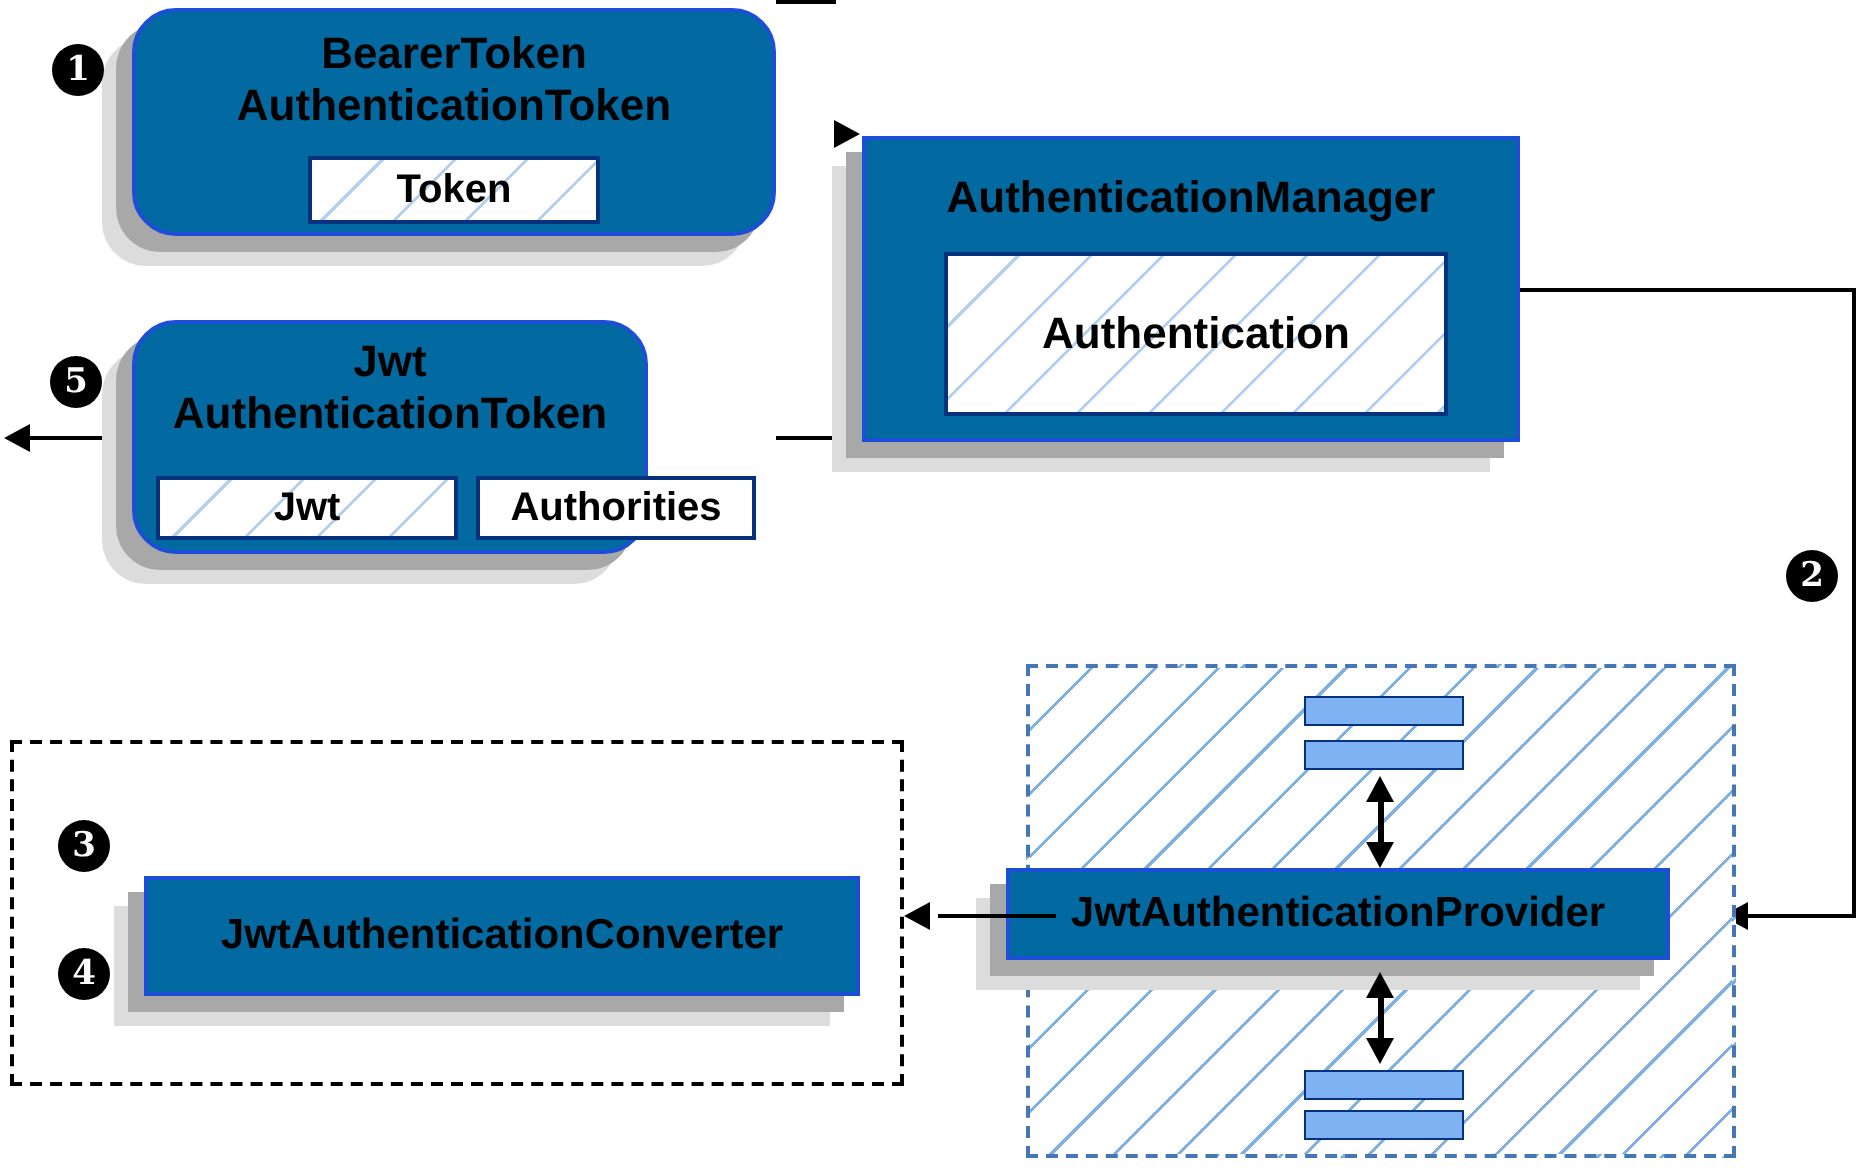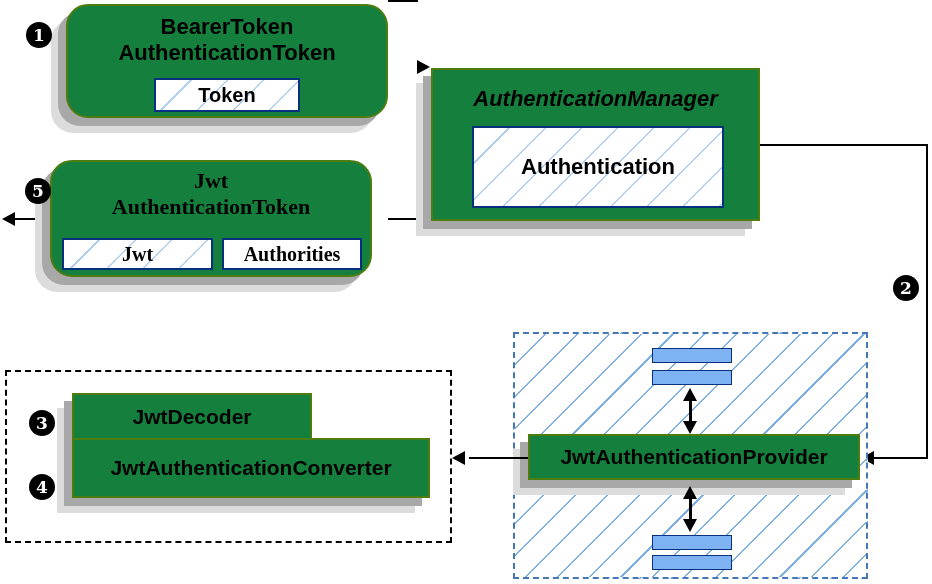--- a/index.html
+++ b/index.html
@@ -2,21 +2,21 @@
 <html><head>
 <meta charset="utf-8">
 <style>
   html,body{margin:0;padding:0;background:#fff;}
   #canvas{
     position:relative;width:932px;height:584px;background:#ffffff;overflow:hidden;
     font-family:"Liberation Sans",sans-serif;color:#000;
   }
   .box{
     position:absolute;box-sizing:border-box;
-    background:#15803d;border:2px solid #4d7c0f;
+    background:#0369a1;border:2px solid #1d4ed8;
   }
   .shadow{ box-shadow:-8px 8px 0 0 #a8a8a8,-15px 15px 0 0 #dcdcdc; }
   .rounded{ border-radius:22px; }
   .hatch-light{
     background-color:#ffffff;
     background-image:repeating-linear-gradient(135deg,transparent 0 24px,#b3d0f0 24px 25.5px);
   }
   .hatch-strong{
     background-color:#ffffff;
     background-image:repeating-linear-gradient(135deg,transparent 0 21px,#7fb0e4 21px 22.5px);
@@ -84,27 +84,27 @@
     <div class="title" style="top:8px;">
       <div>BearerToken</div>
       <div>AuthenticationToken</div>
     </div>
     <div class="chip hatch-light" style="left:86px;top:72px;width:146px;height:34px;">
       <span>Token</span>
     </div>
   </div>
 
   <div class="box shadow" style="left:431px;top:68px;width:329px;height:153px;">
-    <div class="title" style="top:16px;font-style:italic;">AuthenticationManager</div>
+    <div class="title" style="top:16px;">AuthenticationManager</div>
     <div class="chip hatch-light" style="left:39px;top:56px;width:252px;height:82px;font-size:22px;">
       <span>Authentication</span>
     </div>
   </div>
 
-  <div class="box rounded shadow" style="left:50px;top:160px;width:322px;height:117px;font-family:Liberation Serif, serif;">
+  <div class="box rounded shadow" style="left:66px;top:160px;width:258px;height:117px;">
     <div class="title" style="top:6px;">
       <div>Jwt</div>
       <div>AuthenticationToken</div>
     </div>
     <div class="chip hatch-light" style="left:10px;top:76px;width:151px;height:32px;">
       <span>Jwt</span>
     </div>
     <div class="chip" style="left:170px;top:76px;width:140px;height:32px;background:#fff;text-align:center;">
       <span>Authorities</span>
     </div>
@@ -113,39 +113,36 @@
 
   <div class="dashed-blue hatch-strong" style="left:513px;top:332px;width:355px;height:247px;"></div>
 
   <div class="bar" style="left:652px;top:348px;"></div>
   <div class="bar" style="left:652px;top:370px;"></div>
 
   <div class="head up" style="left:683px;top:388px;"></div>
   <div class="vline" style="left:689px;top:398px;height:28px;width:3px;"></div>
   <div class="head down" style="left:683px;top:421px;"></div>
 
-  <div class="box shadow" style="left:528px;top:434px;width:332px;height:46px;padding-left:47px;">
+  <div class="box shadow" style="left:503px;top:434px;width:332px;height:46px;padding-left:47px;">
     <div class="label-center">JwtAuthenticationProvider</div>
   </div>
 
   <div class="head up" style="left:683px;top:486px;"></div>
   <div class="vline" style="left:689px;top:496px;height:28px;width:3px;"></div>
   <div class="head down" style="left:683px;top:519px;"></div>
 
   <div class="bar" style="left:652px;top:535px;"></div>
   <div class="bar" style="left:652px;top:555px;"></div>
 
   <div class="hline" style="left:469px;top:457px;width:59px;"></div>
   <div class="head left" style="left:452px;top:451px;"></div>
 
   <div class="dashed-black" style="left:5px;top:370px;width:447px;height:173px;"></div>
 
-  <div class="box shadow" style="left:72px;top:393px;width:240px;height:47px;">
-    <div class="label-center">JwtDecoder</div>
-  </div>
 
   <div class="box shadow" style="left:72px;top:438px;width:358px;height:60px;">
     <div class="label-center">JwtAuthenticationConverter</div>
   </div>
 
   <div class="badge" style="left:26px;top:22px;">1</div>
   <div class="badge" style="left:893px;top:275px;">2</div>
   <div class="badge" style="left:29px;top:410px;">3</div>
   <div class="badge" style="left:29px;top:474px;">4</div>
   <div class="badge" style="left:25px;top:178px;">5</div>

